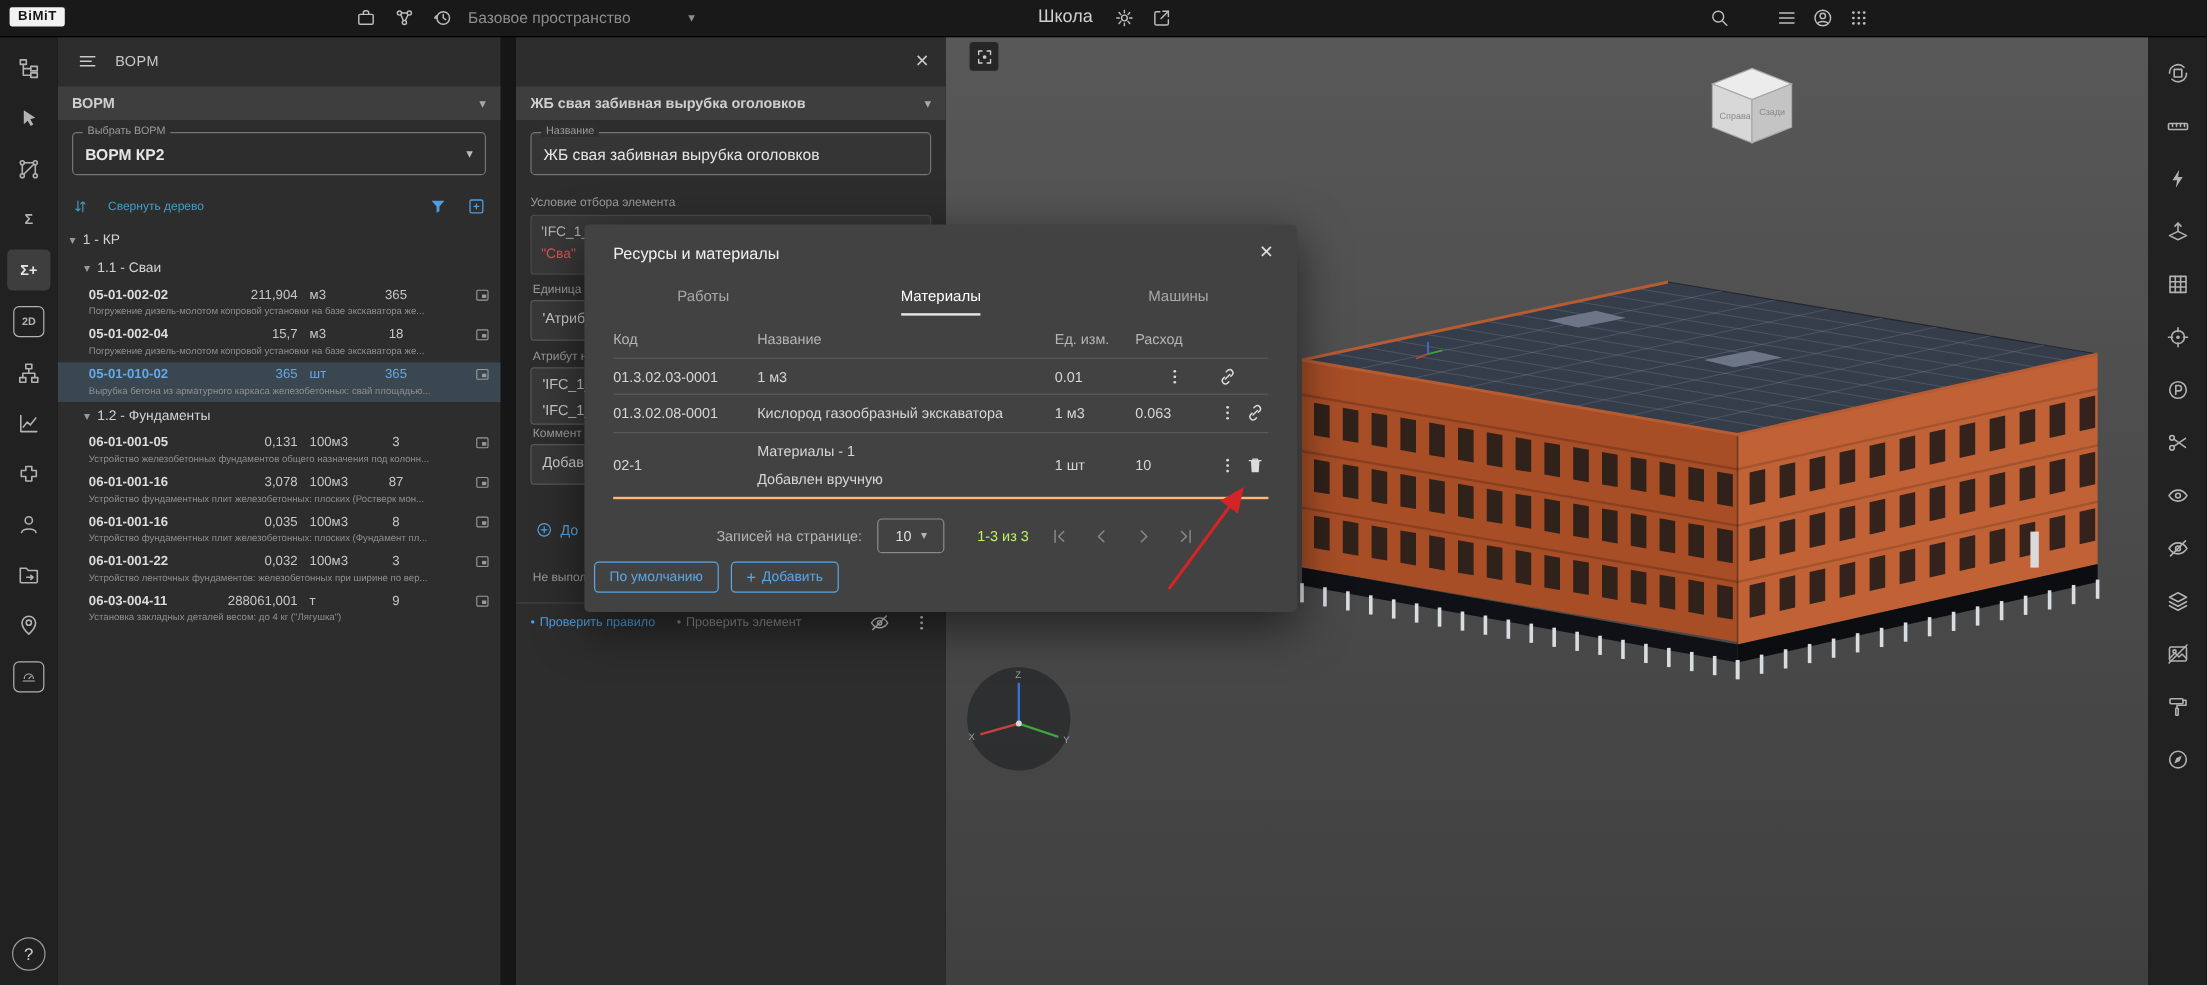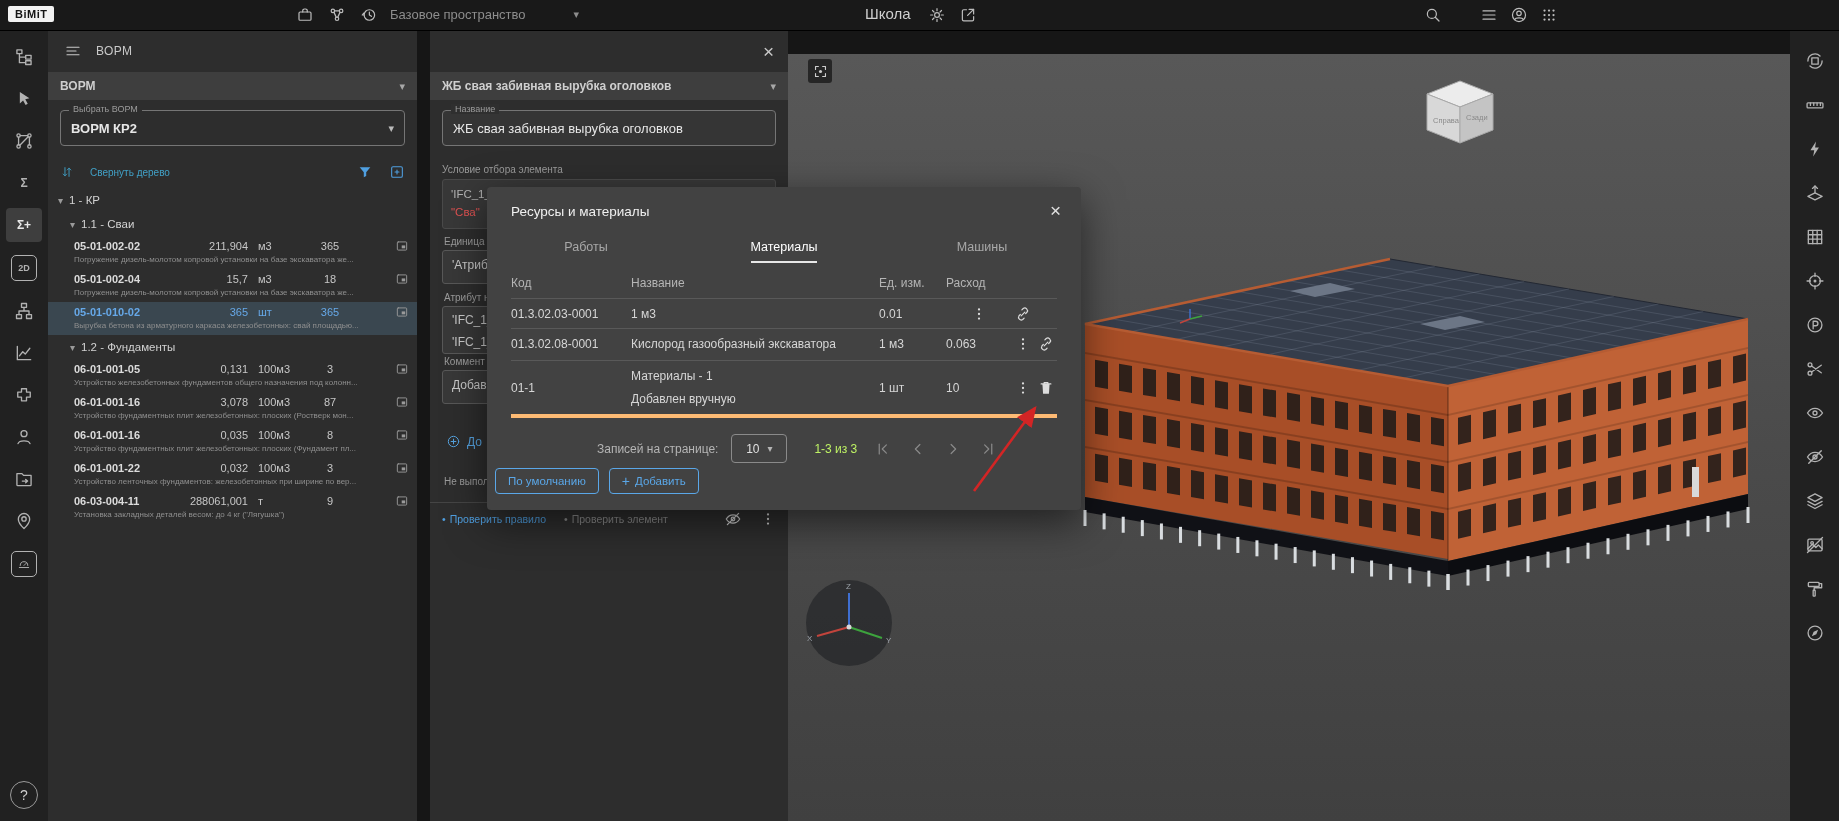--- a/index.html
+++ b/index.html
@@ -85,38 +85,38 @@
   .v5{top:404px;}
   .f4{top:446px;font-size:11px;}
   .mid-divider{position:absolute;left:0;top:472px;width:100%;border-top:1px solid #454545;}
   .check-row{position:absolute;left:12px;right:12px;top:480px;display:flex;align-items:center;gap:4px;font-size:10.5px;}
   .chk-rule{color:#4f9fe0;display:flex;gap:4px;align-items:center;}
   .chk-el{color:#8a8a8a;display:flex;gap:4px;align-items:center;margin-left:14px;}
   .check-row .icon{color:#cfcfcf;margin-left:14px;}
 
   
   .viewport{position:absolute;left:788px;top:30px;right:49px;bottom:0;
-            background:linear-gradient(#585858 0%,#4a4a4a 55%,#404040 100%);z-index:1;margin-top:24px;}
+            background:linear-gradient(#585858 0%,#4a4a4a 55%,#404040 100%);z-index:1;}
   .vp-focus{position:absolute;left:20px;top:5px;width:24px;height:24px;background:#262626;border-radius:3px;
             color:#cfcfcf;display:flex;align-items:center;justify-content:center;}
   .building{position:absolute;left:252px;top:185px;}
   .viewcube{position:absolute;right:290px;top:25px;}
   .gizmo{position:absolute;left:15px;top:523px;}
 
   
   .modal{position:absolute;left:487px;top:187px;width:594px;height:323px;background:#424242;border-radius:4px;
          box-shadow:0 12px 40px rgba(0,0,0,.55);z-index:10;}
   .modal-head{display:flex;align-items:center;padding:13px 20px 4px 24px;}
   .modal-title{font-size:13.5px;color:#f0f0f0;}
   .modal-close{margin-left:auto;color:#e0e0e0;font-size:19px;}
   .tabs{display:flex;margin-top:6px;}
   .tab{flex:1;text-align:center;font-size:12.5px;color:#a8a8a8;padding:8px 0 6px;}
   .tab.active{color:#ffffff;}
   .tab.active .tab-label{border-bottom:2px solid #e8e8e8;padding-bottom:7px;}
-  .m-table{margin:8px 24px 16px;border-bottom:4px solid #fdba74;}
+  .m-table{margin:8px 24px 16px;border-bottom:2px solid #fdba74;}
   .m-hrow,.m-row{display:grid;grid-template-columns:120px 248px 67px 65px 24px 22px;align-items:center;}
   .m-hrow{font-size:12px;color:#b5b5b5;padding:8px 0;}
   .m-row{font-size:12px;color:#d6d6d6;border-top:1px solid #595959;min-height:29px;}
   .m-row .c-name{line-height:1.9;padding:4px 0;}
   .m-row .icon{color:#dcdcdc;}
   .m-pag{margin:10px 24px 0 110px;display:flex;align-items:center;gap:13px;font-size:12px;color:#b5b5b5;}
   .pag-select{width:54px;height:27px;border:1px solid #8a8a8a;border-radius:4px;display:flex;align-items:center;
               justify-content:center;gap:8px;color:#e0e0e0;}
   .pag-select .chev{font-size:10px;color:#b5b5b5;}
   .pag-range{color:#bef264;margin-left:14px;}
@@ -874,21 +874,21 @@
             </span>
             <span class="icon">
               <svg width="18" height="18" viewBox="0 0 24 24" fill="none" stroke="currentColor" stroke-width="1.6" stroke-linecap="round" stroke-linejoin="round">
                 <path d="M10.5 6.5l1.8-1.8a3.6 3.6 0 0 1 5 5L15.5 11.5"></path>
                 <path d="M13.5 17.5l-1.8 1.8a3.6 3.6 0 0 1-5-5l1.8-1.8"></path>
                 <path d="M9.5 14.5l5-5"></path>
               </svg>
             </span>
           </div>
           <div class="m-row">
-            <span class="c-code">01-1</span>
+            <span class="c-code">02-1</span>
             <span class="c-name">Материалы - 1<br>Добавлен вручную</span>
             <span class="c-unit">1 шт</span>
             <span class="c-rate">10</span>
             <span class="icon">
               <svg width="16" height="16" viewBox="0 0 24 24" fill="none" stroke="currentColor" stroke-width="1.6" stroke-linecap="round" stroke-linejoin="round">
                 <g fill="currentColor" stroke="none">
                   <circle cx="12" cy="5.2" r="1.7"></circle>
                   <circle cx="12" cy="12" r="1.7"></circle>
                   <circle cx="12" cy="18.8" r="1.7"></circle>
                 </g>

